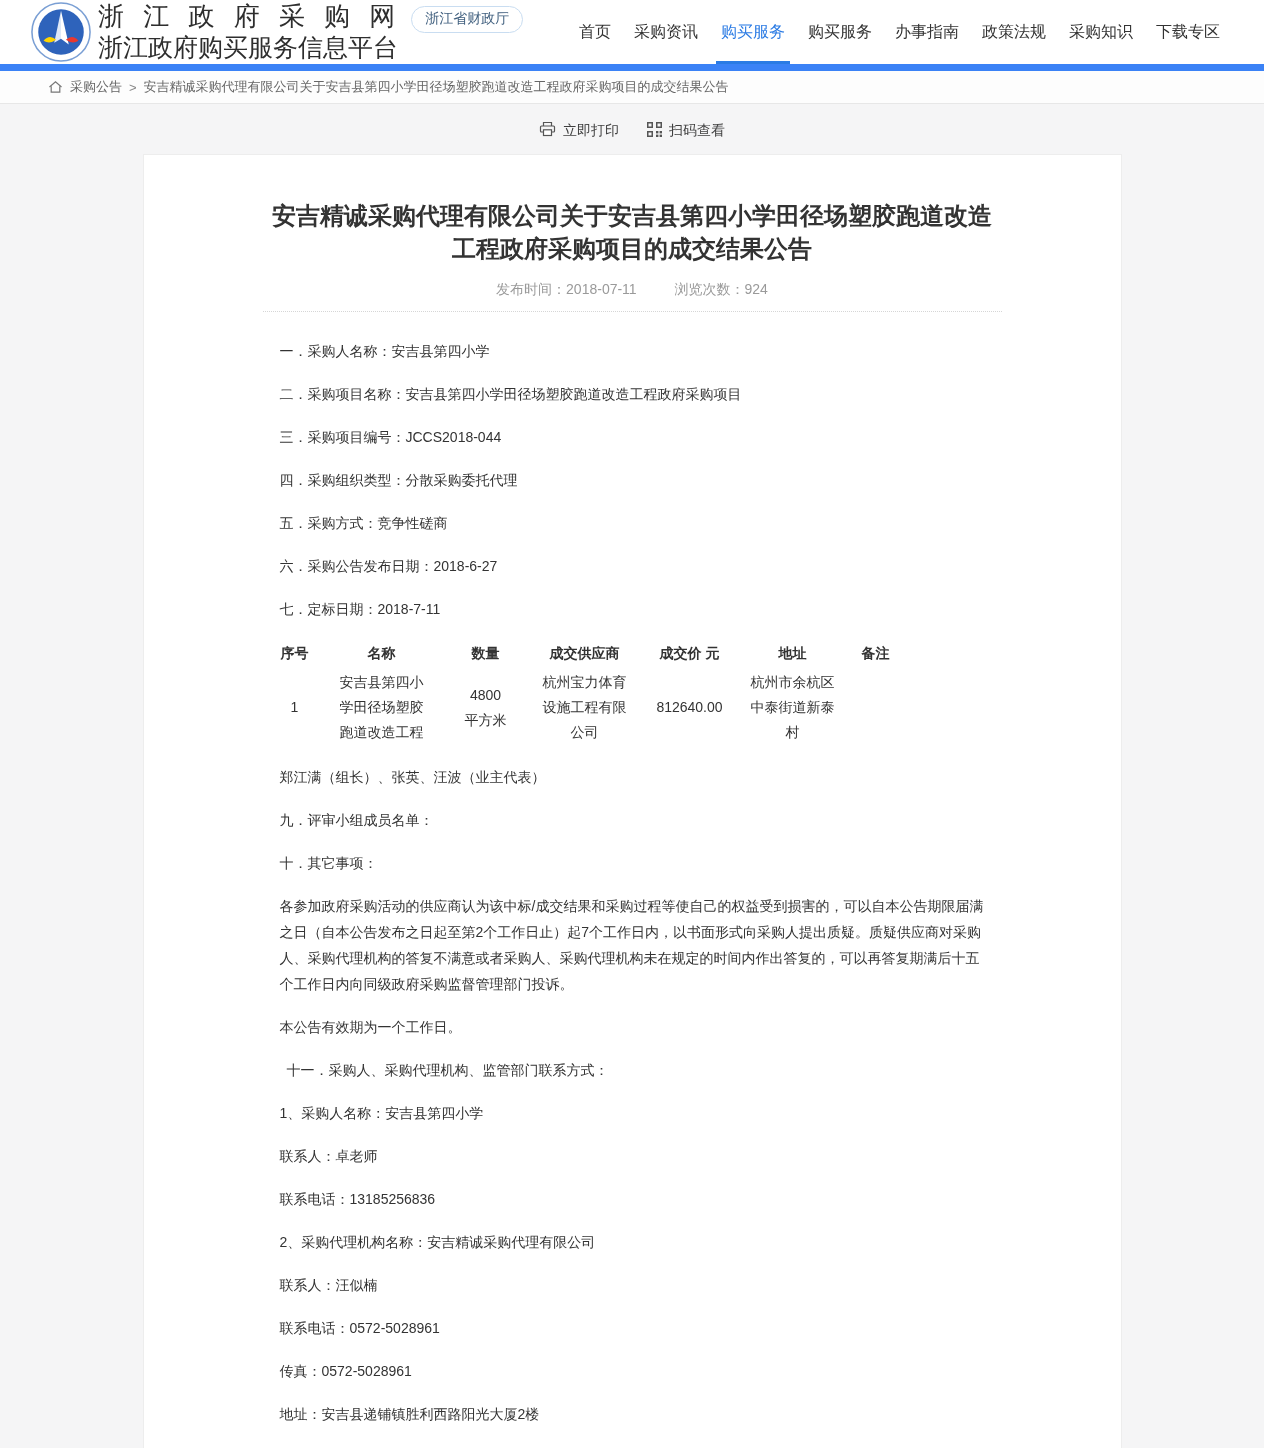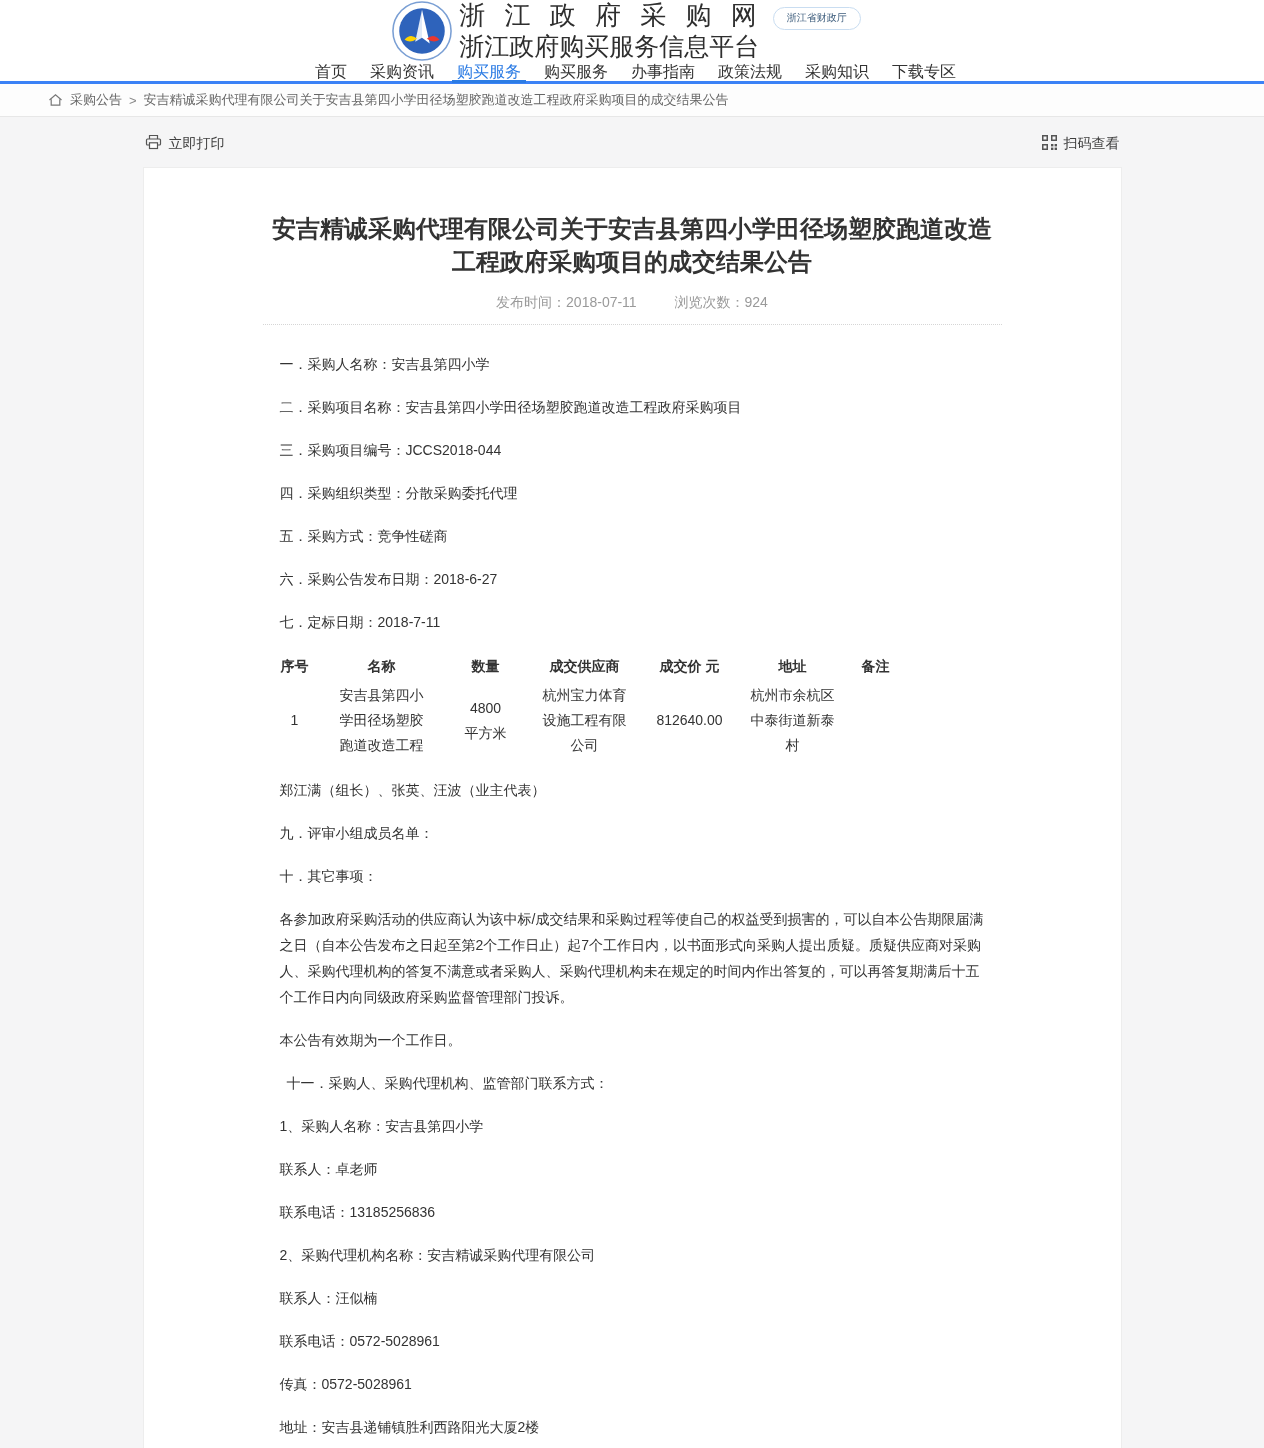--- a/index.html
+++ b/index.html
@@ -8,27 +8,26 @@
     width: 1264px;
     min-height: 1448px;
     background: #f5f5f6;
     font-family: "Liberation Sans", "DejaVu Sans", sans-serif;
     color: #333;
   }
 
   
   .site-header {
     background: #fff;
-    height: 84px;
+    height: 71px;
     display: flex;
     justify-content: space-between;
     align-items: center;
     padding: 0 42px 0 30px;
-    border-bottom: 3px solid #3b82f6;
-    flex-direction: column;
+    border-bottom: 7px solid #3b82f6;
   }
   .brand { display: flex; align-items: center; }
   .brand-logo { width: 62px; height: 62px; flex: 0 0 auto; }
   .brand-text { margin-left: 6px; }
   .brand-title {
     font-size: 26px;
     color: #2e2e2e;
     letter-spacing: 6px;
     line-height: 31px;
     white-space: nowrap;
@@ -39,21 +38,21 @@
     color: #2e2e2e;
     line-height: 31px;
     white-space: nowrap;
   }
   .gov-badge {
     display: inline-block;
     border: 1px solid #c9ddf1;
     color: #41607f;
     border-radius: 15px;
     padding: 3px 13px 4px;
-    font-size: 10px;
+    font-size: 14px;
     margin-left: 10px;
     margin-top: -26px;
     white-space: nowrap;
     background: #fff;
   }
   .main-nav { display: flex; height: 100%; align-items: stretch; }
   .nav-item {
     font-size: 16px;
     color: #333;
     margin-left: 19px;
@@ -85,21 +84,21 @@
     color: #666;
   }
   .breadcrumb-bar .crumb-sep { margin: 0 7px; color: #888; }
   .crumb-home-icon { display: inline-flex; margin-right: 7px; }
   .crumb-link { cursor: pointer; }
 
   
   .page-main { width: 979px; margin: 0 auto; }
   .toolbar {
     display: flex;
-    justify-content: space-between;
+    justify-content: center;
     gap: 28px;
     padding: 17px 2px 14px;
   }
   .tool-btn {
     display: flex;
     align-items: center;
     gap: 7px;
     font-size: 14px;
     color: #3f3f3f;
     cursor: pointer;

